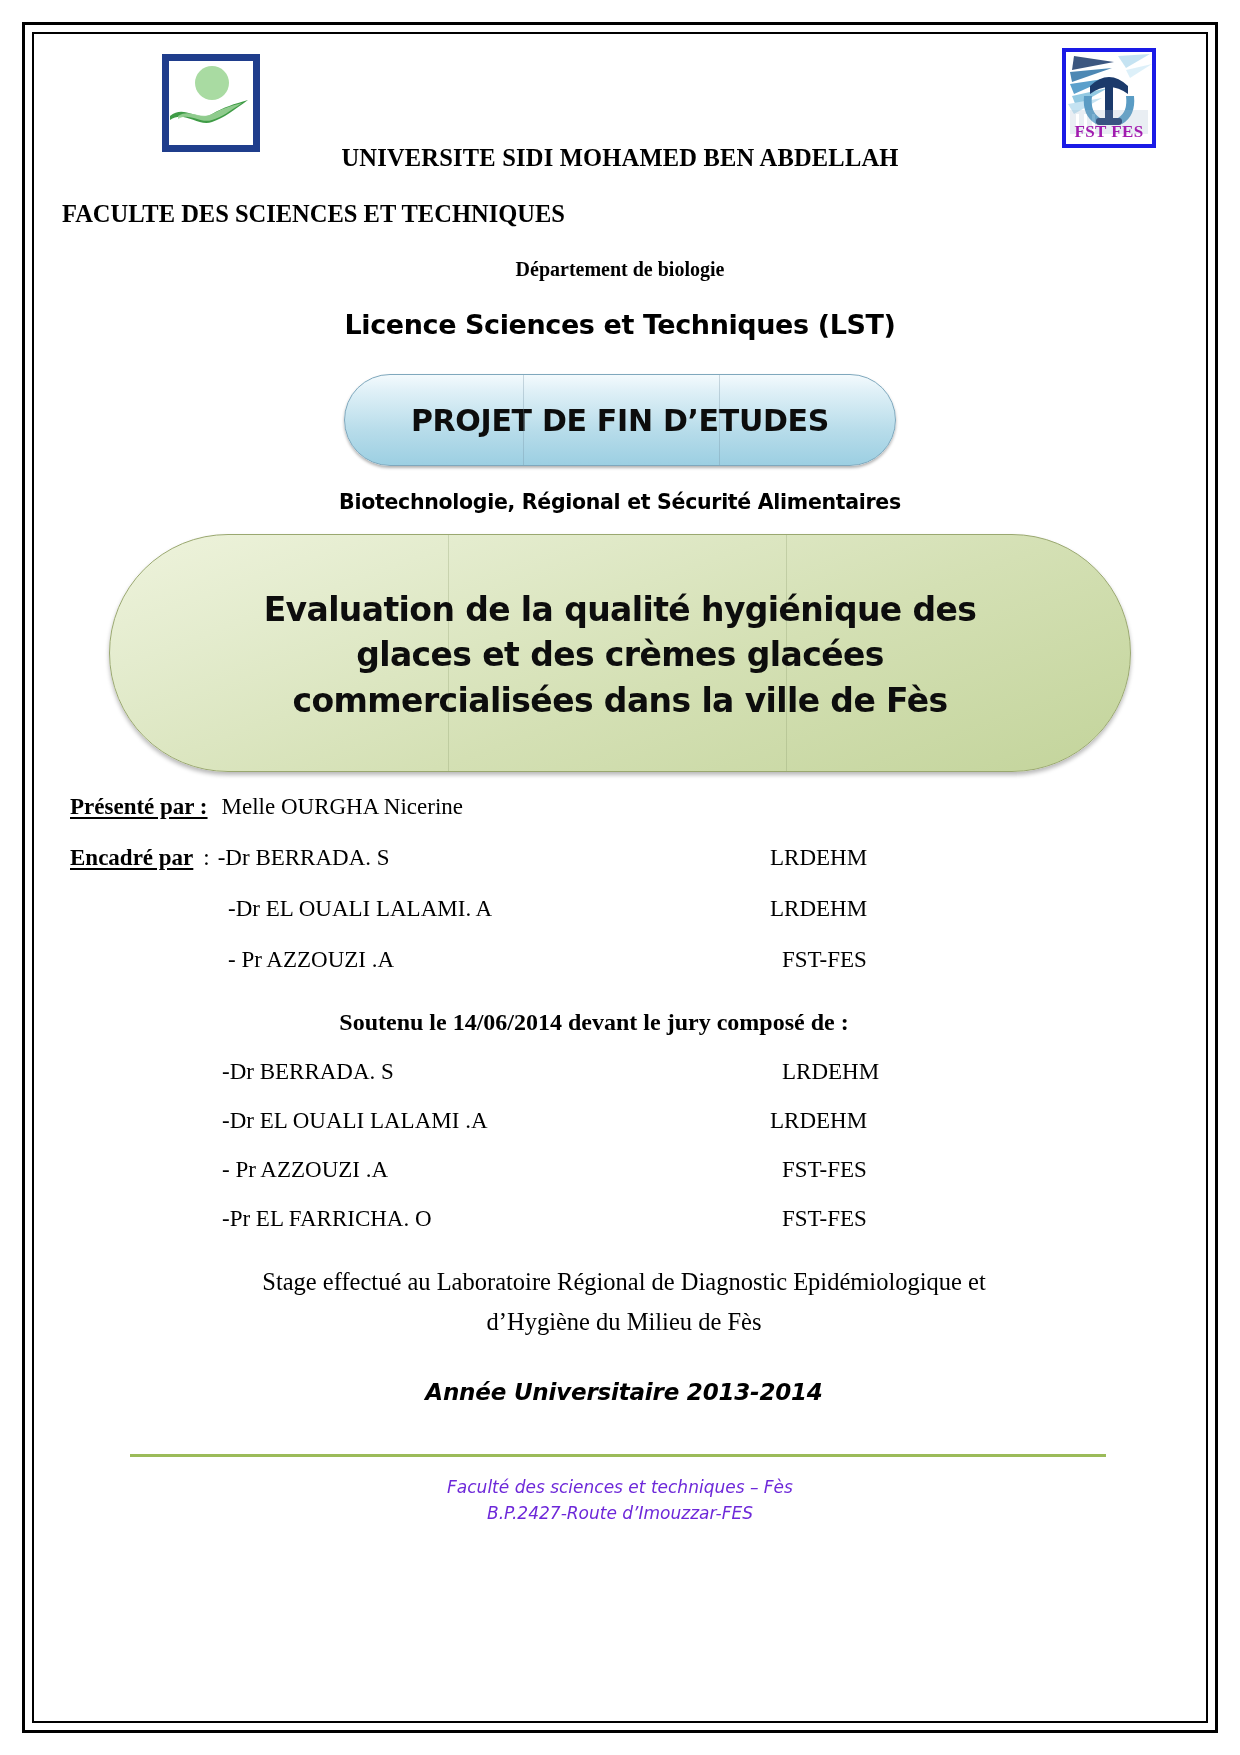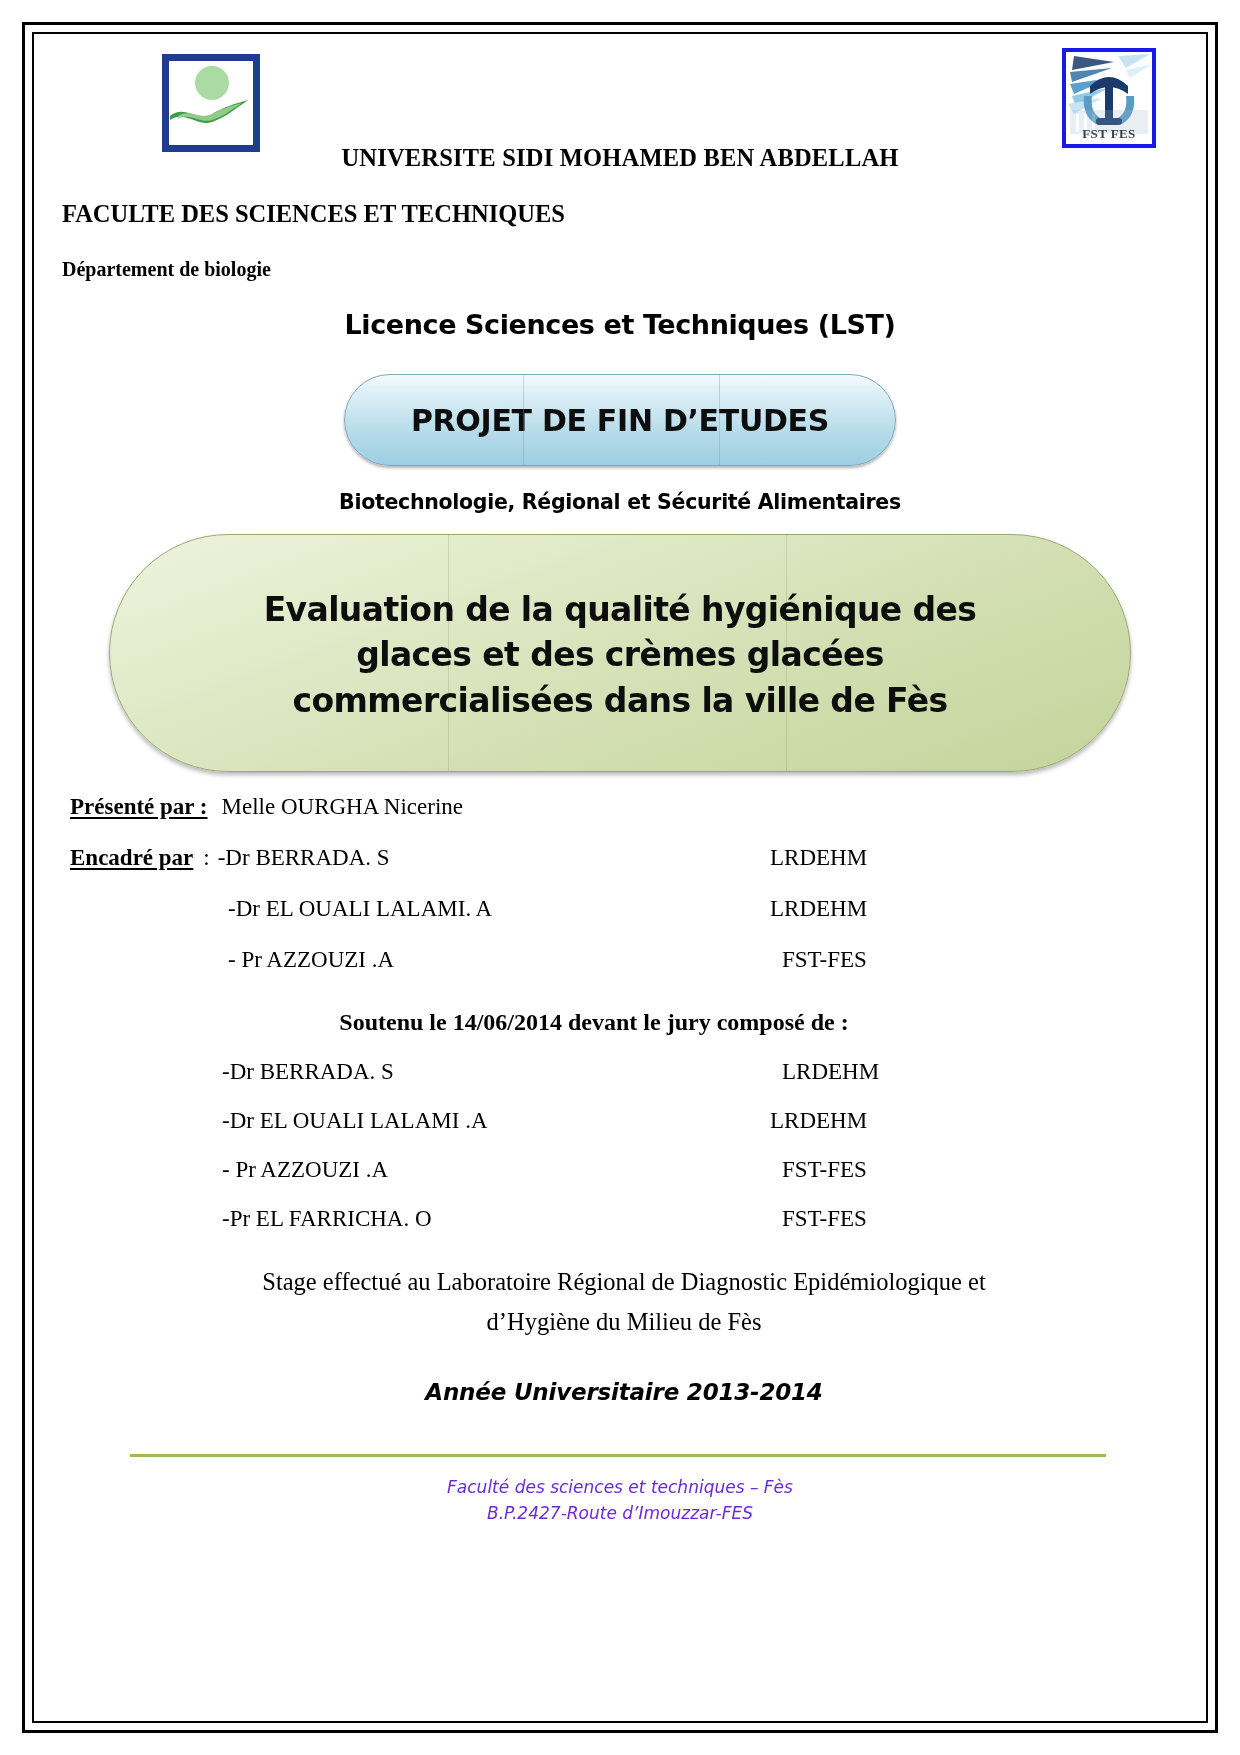--- a/index.html
+++ b/index.html
@@ -63,41 +63,41 @@
     border: 4px solid #1a1ae6;
     background: #ffffff;
     overflow: hidden;
   }
   .logo-fst .fst-label {
     position: absolute;
     bottom: 2px; left: 0; right: 0;
     text-align: center;
     font-family: "Liberation Serif", serif;
     font-weight: bold;
-    font-size: 13px;
+    font-size: 17px;
     letter-spacing: 0.4px;
-    color: #404040;
+    color: #a21caf;
   }
 
   
   .univ-line {
     text-align: center;
     font-weight: bold;
     font-size: 24.5px;
     letter-spacing: 0.2px;
     margin-top: -22px;
   }
   .fac-line {
     text-align: left;
     font-weight: bold;
     font-size: 24.5px;
     margin-top: 28px;
   }
   .dept-line {
-    text-align: left;
+    text-align: center;
     font-weight: bold;
     font-size: 20px;
     margin-top: 30px;
   }
   .lst-line {
     text-align: center;
     font-weight: bold;
     font-size: 27px;
     margin-top: 28px;
     font-family: "DejaVu Sans", sans-serif;

